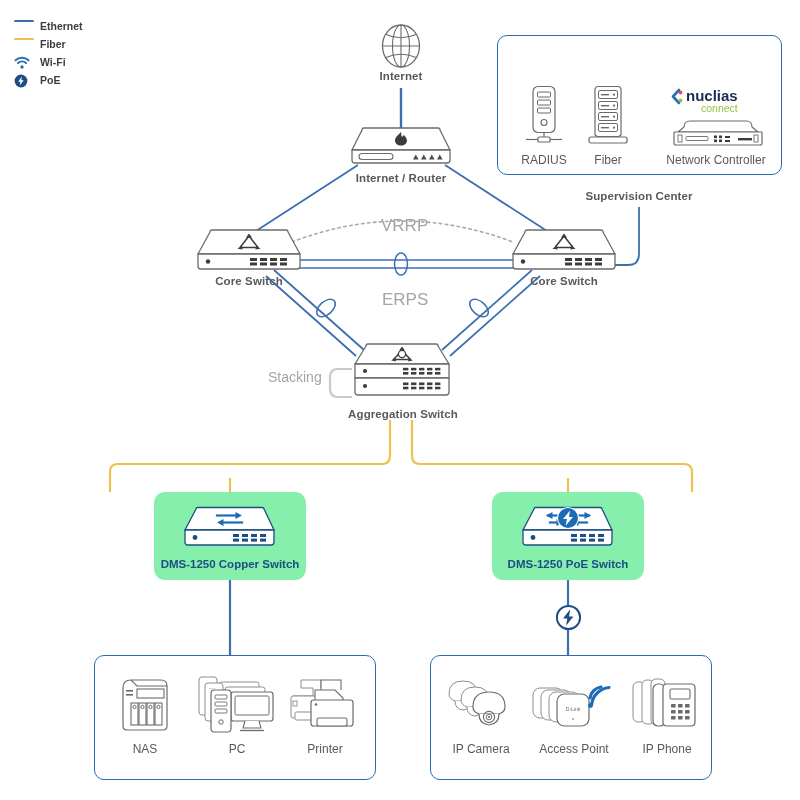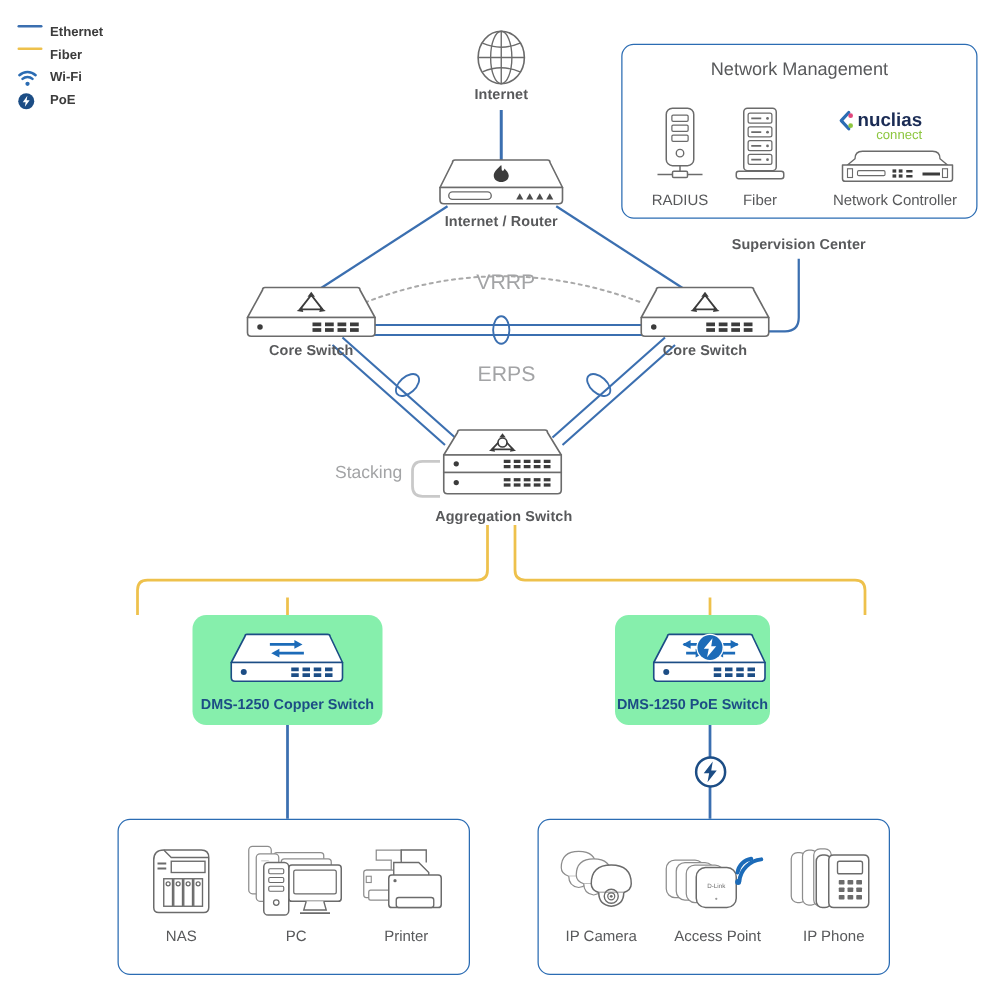--- a/index.html
+++ b/index.html
@@ -241,21 +241,20 @@
       </g>
     </svg>
   </div>
   <div class="label" style="left:514px; top:275px; width:100px;">Core Switch</div>
 
   <div class="proto-label" style="left:381px; top:216px;">VRRP</div>
   <div class="proto-label" style="left:382px; top:290px;">ERPS</div>
   <div class="proto-label" style="left:268px; top:369px; font-size:14px;">Stacking</div>
 
   <div class="panel-outline" style="left:497px; top:35px; width:285px; height:140px;">
-    <div class="panel-title" style="top:12px;">Network Management</div>
 
     <div class="node" style="left:26px; top:49px;">
       <svg width="40" height="62" viewBox="0 0 40 62">
         <rect x="9" y="1.5" width="22" height="46" rx="5" fill="#ffffff" stroke="#6b6b6b" stroke-width="1.2"></rect>
         <rect x="13.5" y="7" width="13" height="5" rx="1" fill="#ffffff" stroke="#6b6b6b" stroke-width="1"></rect>
         <rect x="13.5" y="15" width="13" height="5" rx="1" fill="#ffffff" stroke="#6b6b6b" stroke-width="1"></rect>
         <rect x="13.5" y="23" width="13" height="5" rx="1" fill="#ffffff" stroke="#6b6b6b" stroke-width="1"></rect>
         <circle cx="20" cy="37.5" r="3" fill="none" stroke="#6b6b6b" stroke-width="1.1"></circle>
         <line x1="20" y1="47.5" x2="20" y2="52" stroke="#6b6b6b" stroke-width="1.2"></line>
         <rect x="14" y="52" width="12" height="5" rx="1" fill="#ffffff" stroke="#6b6b6b" stroke-width="1.2"></rect>
@@ -391,21 +390,21 @@
         </g>
         <g fill="#1c6bb8">
           <path d="M64 10.5 L 57.5 7 L 57.5 14 Z"></path>
           <path d="M39 17.5 L 45.5 14 L 45.5 21 Z"></path>
         </g>
       </svg>
     </div>
     <div class="prod-label" style="top:66px;">DMS-1250 Copper Switch</div>
   </div>
 
-  <div class="panel-fill" style="left:492px; top:492px; width:124px; height:88px;">
+  <div class="panel-fill" style="left:492px; top:492px; width:152px; height:88px;">
     <div class="node" style="left:24px; top:13px;">
       <svg width="104" height="46" viewBox="0 0 104 46">
         <path d="M18 4 Q 18 2.5 19.5 2.5 L 84 2.5 Q 86 2.5 86 4 L 96 25 L 7 25 Z" fill="#ffffff" stroke="#1c4d85" stroke-width="1.3" stroke-linejoin="round"></path>
         <path d="M7 25 L 96 25 L 96 37 Q 96 40 93 40 L 10 40 Q 7 40 7 37 Z" fill="#ffffff" stroke="#1c4d85" stroke-width="1.3" stroke-linejoin="round"></path>
         <circle cx="17" cy="32.5" r="2.4" fill="#1c4d85"></circle>
         <g fill="#1c4d85">
           <rect x="55" y="29" width="6" height="3"></rect>
             <rect x="55" y="33.6" width="6" height="3"></rect>
           <rect x="64" y="29" width="6" height="3"></rect>
             <rect x="64" y="33.6" width="6" height="3"></rect>

